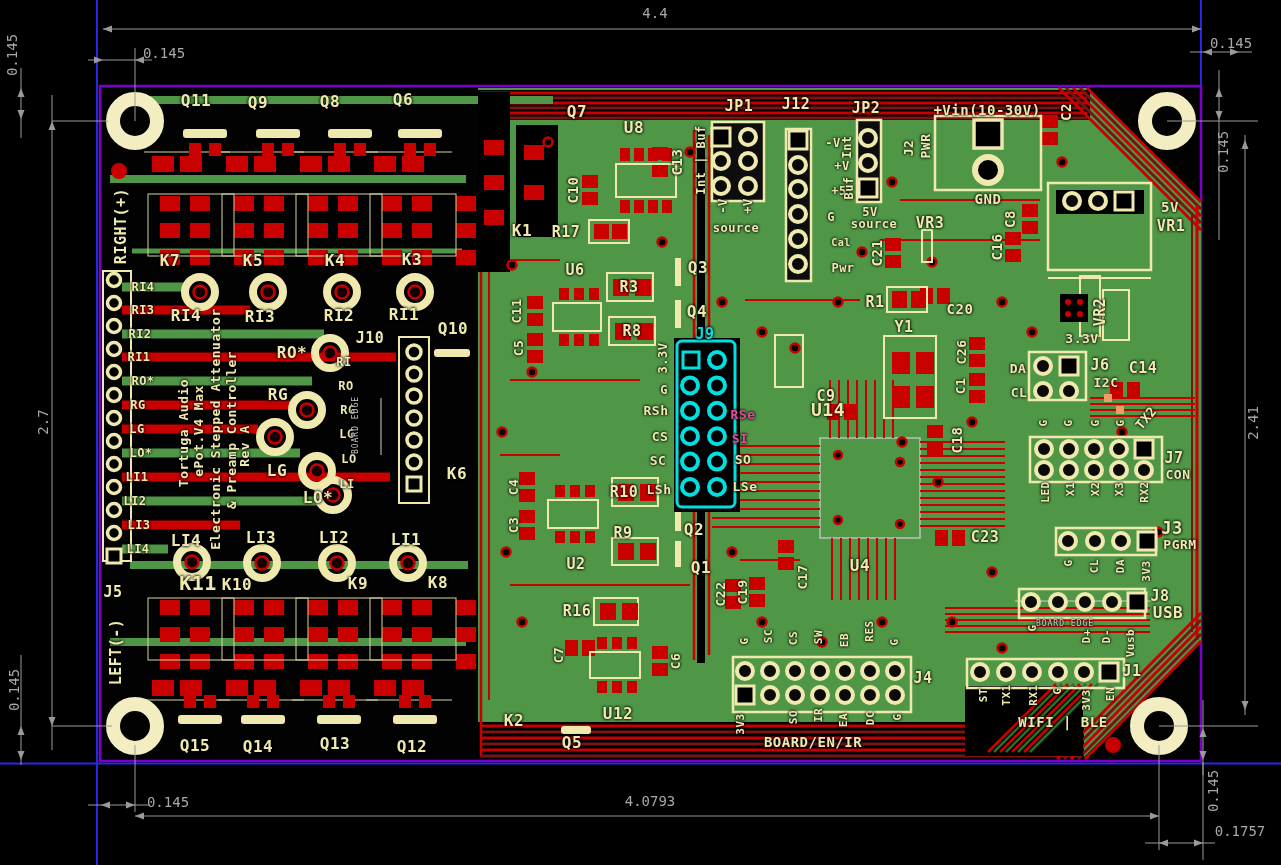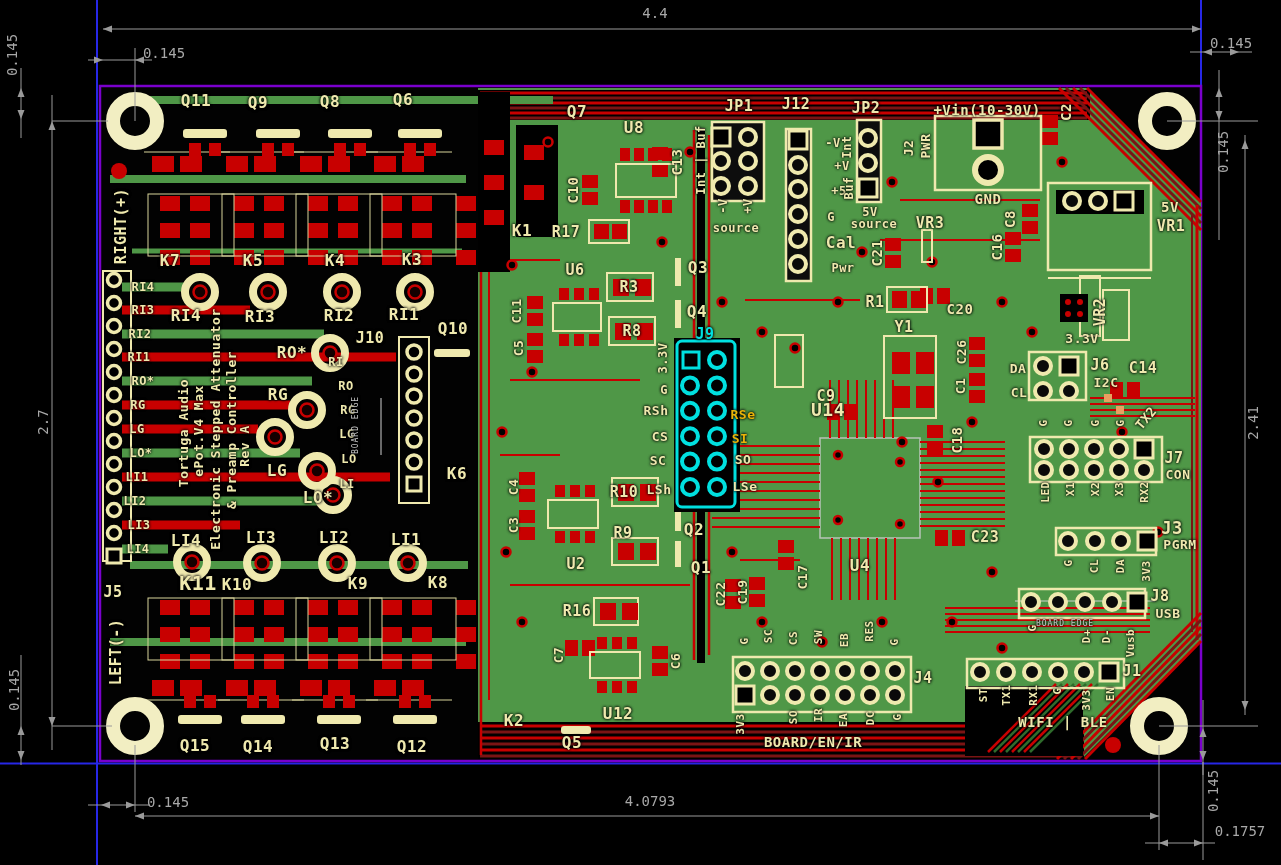--- a/index.html
+++ b/index.html
@@ -4,21 +4,21 @@
 <style>
   html,body{margin:0;padding:0;background:#000;}
   #canvas{position:relative;width:1281px;height:865px;background:#000;overflow:hidden;}
   #gfx{position:absolute;left:0;top:0;}
   #labels{position:absolute;left:0;top:0;width:100%;height:100%;}
   .lbl{position:absolute;white-space:nowrap;line-height:1;
        font-family:"DejaVu Sans Mono","Liberation Mono",monospace;font-weight:bold;
        letter-spacing:.5px;text-shadow:0 0 3px #000,0 0 3px #000;}
   .silk{color:#efe9ae;}
   .cyan{color:#00e0e0;}
-  .white{color:#eab308;}
+  .white{color:#ec4899;}
   .gray{color:#c9c9c9;font-weight:normal;letter-spacing:1px;}
   .dim{color:#a8a8a8;font-weight:normal;letter-spacing:0;text-shadow:none;}
 </style>
 </head>
 <body>
 
 <div id="canvas">
   <svg id="gfx" width="1281" height="865">
       <g>
         <rect x="0" y="0" width="1281" height="865" fill="#000000"></rect>
@@ -644,21 +644,21 @@
       <span class="lbl silk" style="left: 183px; top: 433px; font-size: 13px; transform: translate(-50%, -50%) rotate(-90deg);">Tortuga Audio</span>
       <span class="lbl silk" style="left: 198px; top: 431px; font-size: 13px; transform: translate(-50%, -50%) rotate(-90deg);">ePot.V4 Max</span>
       <span class="lbl silk" style="left: 215px; top: 429px; font-size: 13px; transform: translate(-50%, -50%) rotate(-90deg);">Electronic Stepped Attenuator</span>
       <span class="lbl silk" style="left: 231px; top: 430px; font-size: 13px; transform: translate(-50%, -50%) rotate(-90deg);">&amp; Preamp Controller</span>
       <span class="lbl silk" style="left: 244px; top: 446px; font-size: 13px; transform: translate(-50%, -50%) rotate(-90deg);">Rev A</span>
       <span class="lbl silk" style="left: 292px; top: 353px; font-size: 16px; transform: translate(-50%, -50%) rotate(0deg);">RO*</span>
       <span class="lbl silk" style="left: 278px; top: 395px; font-size: 16px; transform: translate(-50%, -50%) rotate(0deg);">RG</span>
       <span class="lbl silk" style="left: 277px; top: 471px; font-size: 16px; transform: translate(-50%, -50%) rotate(0deg);">LG</span>
       <span class="lbl silk" style="left: 318px; top: 498px; font-size: 16px; transform: translate(-50%, -50%) rotate(0deg);">LO*</span>
       <span class="lbl silk" style="left: 370px; top: 338px; font-size: 15px; transform: translate(-50%, -50%) rotate(0deg);">J10</span>
-      <span class="lbl silk" style="left: 336px; top: 362px; font-size: 12px; transform: translate(-50%, -50%) rotate(0deg);">RI</span>
+      <span class="lbl silk" style="left: 344px; top: 362px; font-size: 12px; transform: translate(-50%, -50%) rotate(0deg);">RI</span>
       <span class="lbl silk" style="left: 346px; top: 386px; font-size: 12px; transform: translate(-50%, -50%) rotate(0deg);">RO</span>
       <span class="lbl silk" style="left: 348px; top: 410px; font-size: 12px; transform: translate(-50%, -50%) rotate(0deg);">RG</span>
       <span class="lbl silk" style="left: 347px; top: 434px; font-size: 12px; transform: translate(-50%, -50%) rotate(0deg);">LG</span>
       <span class="lbl silk" style="left: 349px; top: 459px; font-size: 12px; transform: translate(-50%, -50%) rotate(0deg);">LO</span>
       <span class="lbl silk" style="left: 347px; top: 484px; font-size: 12px; transform: translate(-50%, -50%) rotate(0deg);">LI</span>
       <span class="lbl gray" style="left: 356px; top: 425px; font-size: 8px; transform: translate(-50%, -50%) rotate(-90deg);">BOARD EDGE</span>
       <span class="lbl silk" style="left: 453px; top: 329px; font-size: 16px; transform: translate(-50%, -50%) rotate(0deg);">Q10</span>
       <span class="lbl silk" style="left: 457px; top: 474px; font-size: 16px; transform: translate(-50%, -50%) rotate(0deg); text-align: center;">K6</span>
       <span class="lbl silk" style="left: 113px; top: 592px; font-size: 15px; transform: translate(-50%, -50%) rotate(0deg);">J5</span>
       <span class="lbl silk" style="left: 116px; top: 652px; font-size: 15px; transform: translate(-50%, -50%) rotate(-90deg);">LEFT(-)</span>
@@ -683,21 +683,21 @@
       <span class="lbl silk" style="left: 739px; top: 106px; font-size: 15px; transform: translate(-50%, -50%) rotate(0deg);">JP1</span>
       <span class="lbl silk" style="left: 701px; top: 160px; font-size: 12px; transform: translate(-50%, -50%) rotate(-90deg);">Int | Buf</span>
       <span class="lbl silk" style="left: 723px; top: 206px; font-size: 12px; transform: translate(-50%, -50%) rotate(-90deg);">-V</span>
       <span class="lbl silk" style="left: 748px; top: 206px; font-size: 12px; transform: translate(-50%, -50%) rotate(-90deg);">+V</span>
       <span class="lbl silk" style="left: 736px; top: 228px; font-size: 12px; transform: translate(-50%, -50%) rotate(0deg);">source</span>
       <span class="lbl silk" style="left: 796px; top: 104px; font-size: 15px; transform: translate(-50%, -50%) rotate(0deg);">J12</span>
       <span class="lbl silk" style="left: 833px; top: 143px; font-size: 12px; transform: translate(-50%, -50%) rotate(0deg);">-V</span>
       <span class="lbl silk" style="left: 842px; top: 166px; font-size: 12px; transform: translate(-50%, -50%) rotate(0deg);">+V</span>
       <span class="lbl silk" style="left: 839px; top: 191px; font-size: 12px; transform: translate(-50%, -50%) rotate(0deg);">+5</span>
       <span class="lbl silk" style="left: 831px; top: 217px; font-size: 12px; transform: translate(-50%, -50%) rotate(0deg);">G</span>
-      <span class="lbl silk" style="left: 841px; top: 243px; font-size: 16px; transform: translate(-50%, -50%) rotate(0deg);">Cal</span>
+      <span class="lbl silk" style="left: 841px; top: 243px; font-size: 10px; transform: translate(-50%, -50%) rotate(0deg);">Cal</span>
       <span class="lbl silk" style="left: 843px; top: 268px; font-size: 12px; transform: translate(-50%, -50%) rotate(0deg);">Pwr</span>
       <span class="lbl silk" style="left: 866px; top: 108px; font-size: 15px; transform: translate(-50%, -50%) rotate(0deg);">JP2</span>
       <span class="lbl silk" style="left: 847px; top: 147px; font-size: 12px; transform: translate(-50%, -50%) rotate(-90deg);">Int</span>
       <span class="lbl silk" style="left: 849px; top: 188px; font-size: 12px; transform: translate(-50%, -50%) rotate(-90deg);">Buf</span>
       <span class="lbl silk" style="left: 870px; top: 212px; font-size: 12px; transform: translate(-50%, -50%) rotate(0deg);">5V</span>
       <span class="lbl silk" style="left: 874px; top: 224px; font-size: 12px; transform: translate(-50%, -50%) rotate(0deg);">source</span>
       <span class="lbl silk" style="left: 987px; top: 110px; font-size: 14px; transform: translate(-50%, -50%) rotate(0deg);">+Vin(10-30V)</span>
       <span class="lbl silk" style="left: 1066px; top: 112px; font-size: 14px; transform: translate(-50%, -50%) rotate(-90deg);">C2</span>
       <span class="lbl silk" style="left: 908px; top: 148px; font-size: 13px; transform: translate(-50%, -50%) rotate(-90deg);">J2</span>
       <span class="lbl silk" style="left: 925px; top: 146px; font-size: 13px; transform: translate(-50%, -50%) rotate(-90deg);">PWR</span>
@@ -771,21 +771,21 @@
       <span class="lbl silk" style="left: 1095px; top: 489px; font-size: 11px; transform: translate(-50%, -50%) rotate(-90deg);">X2</span>
       <span class="lbl silk" style="left: 1119px; top: 489px; font-size: 11px; transform: translate(-50%, -50%) rotate(-90deg);">X3</span>
       <span class="lbl silk" style="left: 1144px; top: 492px; font-size: 11px; transform: translate(-50%, -50%) rotate(-90deg);">RX2</span>
       <span class="lbl silk" style="left: 1172px; top: 528px; font-size: 17px; transform: translate(-50%, -50%) rotate(0deg);">J3</span>
       <span class="lbl silk" style="left: 1180px; top: 544px; font-size: 13px; transform: translate(-50%, -50%) rotate(0deg);">PGRM</span>
       <span class="lbl silk" style="left: 1068px; top: 563px; font-size: 11px; transform: translate(-50%, -50%) rotate(-90deg);">G</span>
       <span class="lbl silk" style="left: 1094px; top: 566px; font-size: 11px; transform: translate(-50%, -50%) rotate(-90deg);">CL</span>
       <span class="lbl silk" style="left: 1120px; top: 566px; font-size: 11px; transform: translate(-50%, -50%) rotate(-90deg);">DA</span>
       <span class="lbl silk" style="left: 1146px; top: 571px; font-size: 11px; transform: translate(-50%, -50%) rotate(-90deg);">3V3</span>
       <span class="lbl silk" style="left: 1160px; top: 596px; font-size: 15px; transform: translate(-50%, -50%) rotate(0deg);">J8</span>
-      <span class="lbl silk" style="left: 1168px; top: 613px; font-size: 13px; transform: translate(-50%, -50%) rotate(0deg);">USB</span>
+      <span class="lbl silk" style="left: 1168px; top: 613px; font-size: 16px; transform: translate(-50%, -50%) rotate(0deg);">USB</span>
       <span class="lbl gray" style="left: 1065px; top: 624px; font-size: 8px; transform: translate(-50%, -50%) rotate(0deg);">BOARD EDGE</span>
       <span class="lbl silk" style="left: 1032px; top: 628px; font-size: 11px; transform: translate(-50%, -50%) rotate(-90deg);">G</span>
       <span class="lbl silk" style="left: 1086px; top: 636px; font-size: 11px; transform: translate(-50%, -50%) rotate(-90deg);">D+</span>
       <span class="lbl silk" style="left: 1106px; top: 636px; font-size: 11px; transform: translate(-50%, -50%) rotate(-90deg);">D-</span>
       <span class="lbl silk" style="left: 1130px; top: 643px; font-size: 11px; transform: translate(-50%, -50%) rotate(-90deg);">Vusb</span>
       <span class="lbl silk" style="left: 1132px; top: 671px; font-size: 15px; transform: translate(-50%, -50%) rotate(0deg);">J1</span>
       <span class="lbl silk" style="left: 983px; top: 695px; font-size: 11px; transform: translate(-50%, -50%) rotate(-90deg);">ST</span>
       <span class="lbl silk" style="left: 1006px; top: 695px; font-size: 11px; transform: translate(-50%, -50%) rotate(-90deg);">TX1</span>
       <span class="lbl silk" style="left: 1033px; top: 695px; font-size: 11px; transform: translate(-50%, -50%) rotate(-90deg);">RX1</span>
       <span class="lbl silk" style="left: 1057px; top: 691px; font-size: 11px; transform: translate(-50%, -50%) rotate(-90deg);">G</span>

